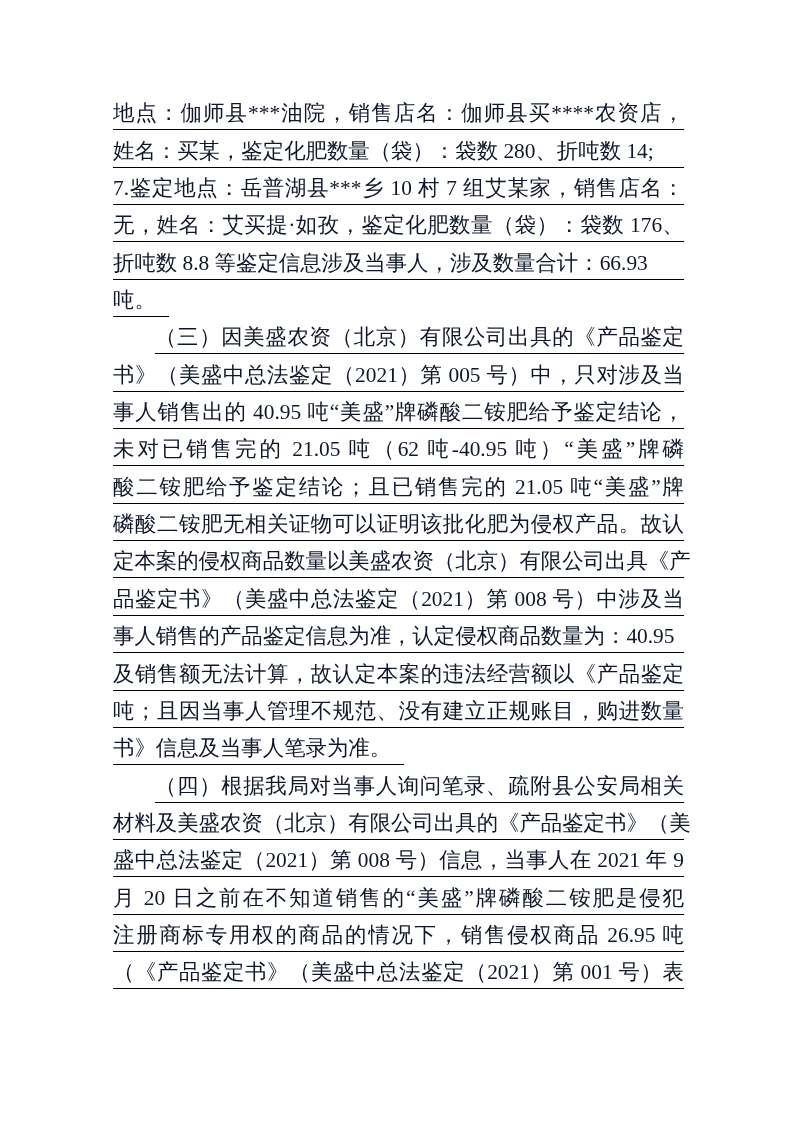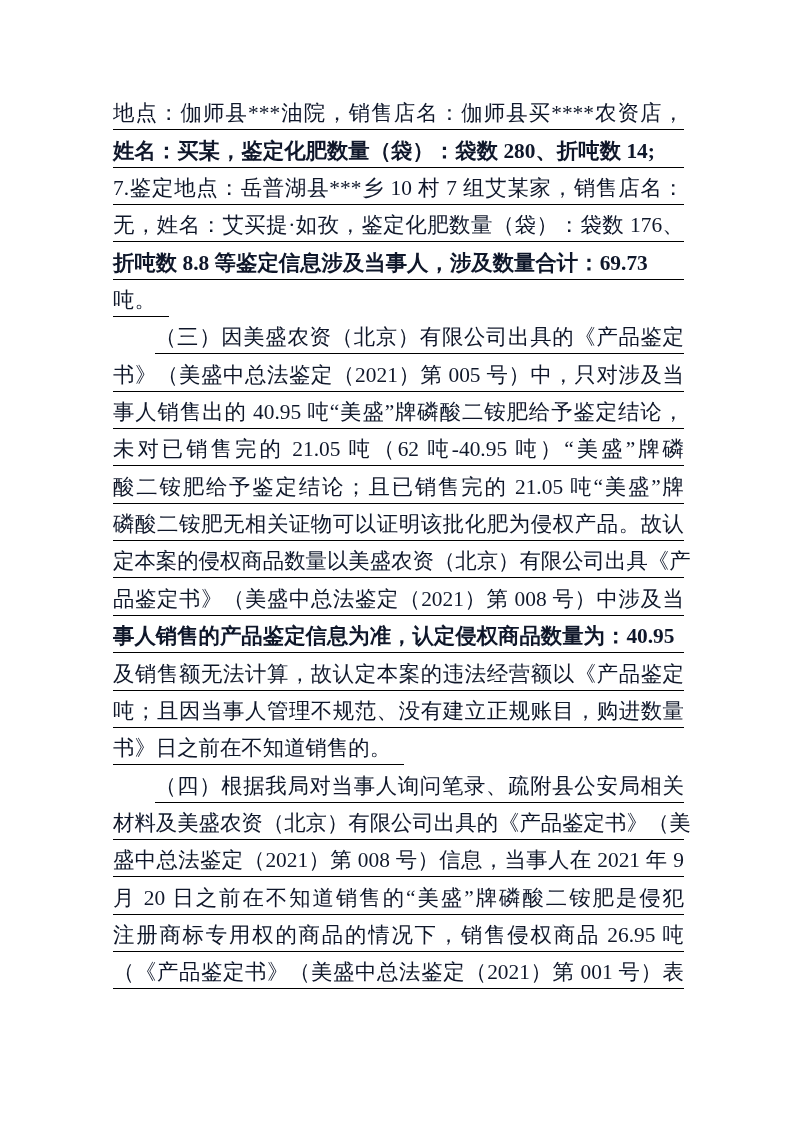--- a/index.html
+++ b/index.html
@@ -41,21 +41,20 @@
   }
   
   .ind .lt {
     left: 42px;
     font-family: Liberation Serif, serif;
   }
   
   .lf .lt {
     text-align: right;
     text-align-last: left;
-    font-weight: bold;
   }
   
   .s .lt {
     right: auto;
     padding-right: 13px;
     text-align: left;
     text-align-last: left;
   }
 </style>
 </head>
@@ -69,21 +68,21 @@
     <div class="line lf">
         <span class="lt">姓名：买某，鉴定化肥数量（袋）：袋数 280、折吨数 14;</span>
       </div>
     <div class="line j">
         <span class="lt">7.鉴定地点：岳普湖县***乡 10 村 7 组艾某家，销售店名：</span>
       </div>
     <div class="line j">
         <span class="lt">无，姓名：艾买提·如孜，鉴定化肥数量（袋）：袋数 176、</span>
       </div>
     <div class="line lf">
-        <span class="lt">折吨数 8.8 等鉴定信息涉及当事人，涉及数量合计：69.73</span>
+        <span class="lt">折吨数 8.8 等鉴定信息涉及当事人，涉及数量合计：66.93</span>
       </div>
     <div class="line s">
         <span class="lt">吨。</span>
       </div>
     <div class="line j ind">
         <span class="lt">（三）因美盛农资（北京）有限公司出具的《产品鉴定</span>
       </div>
     <div class="line j">
         <span class="lt">书》（美盛中总法鉴定（2021）第 005 号）中，只对涉及当</span>
       </div>
@@ -108,21 +107,21 @@
     <div class="line lf">
         <span class="lt">事人销售的产品鉴定信息为准，认定侵权商品数量为：40.95</span>
       </div>
     <div class="line j">
         <span class="lt">及销售额无法计算，故认定本案的违法经营额以《产品鉴定</span>
       </div>
     <div class="line j">
         <span class="lt">吨；且因当事人管理不规范、没有建立正规账目，购进数量</span>
       </div>
     <div class="line s">
-        <span class="lt">书》日之前在不知道销售的。</span>
+        <span class="lt">书》信息及当事人笔录为准。</span>
       </div>
     <div class="line j ind">
         <span class="lt">（四）根据我局对当事人询问笔录、疏附县公安局相关</span>
       </div>
     <div class="line j">
         <span class="lt">材料及美盛农资（北京）有限公司出具的《产品鉴定书》（美</span>
       </div>
     <div class="line j">
         <span class="lt">盛中总法鉴定（2021）第 008 号）信息，当事人在 2021 年 9</span>
       </div>

